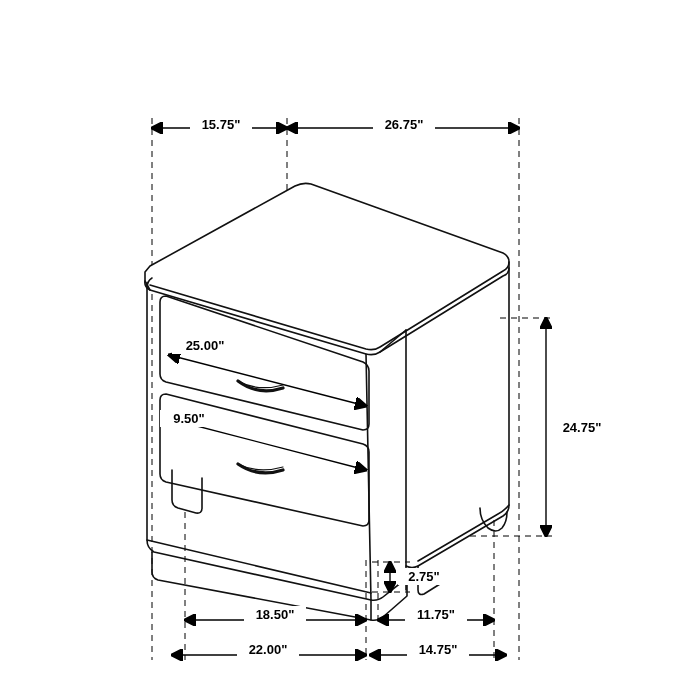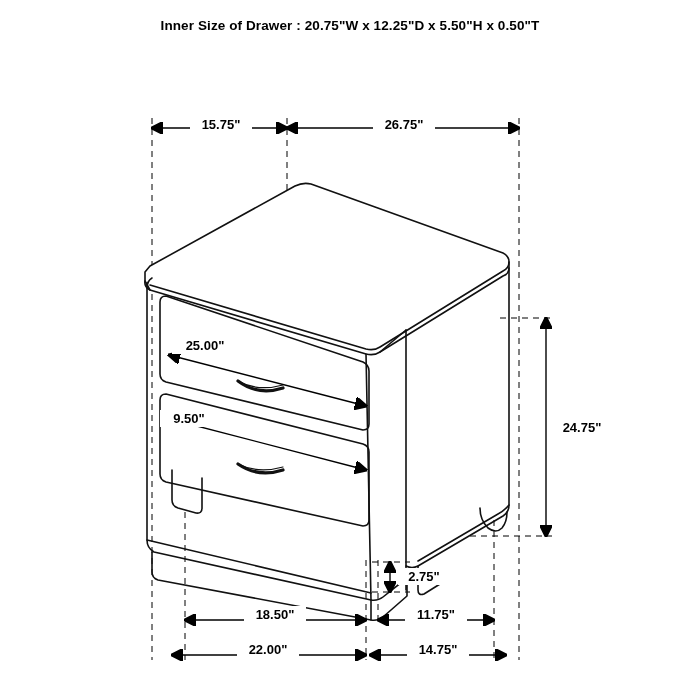--- a/index.html
+++ b/index.html
@@ -41,21 +41,20 @@
     font-size: 13px;
     font-weight: bold;
     fill: #000000;
   }
 </style>
 </head>
 <body>
 
 <div id="page">
 
-  <div id="title">Inner Size of Drawer : 20.75"W x 12.25"D x 5.50"H x 0.50"T</div>
 
   <div id="canvas-wrap">
     <svg width="700" height="700" viewBox="0 0 700 700">
 
       <g stroke="#000000" stroke-width="1" fill="none" stroke-linecap="butt">
 
         <line x1="152" y1="118" x2="152" y2="660" stroke-dasharray="6,5"></line>
         <line x1="287" y1="118" x2="287" y2="200" stroke-dasharray="6,5"></line>
         <line x1="519" y1="118" x2="519" y2="660" stroke-dasharray="6,5"></line>
         <line x1="185" y1="512" x2="185" y2="660" stroke-dasharray="6,5"></line>

